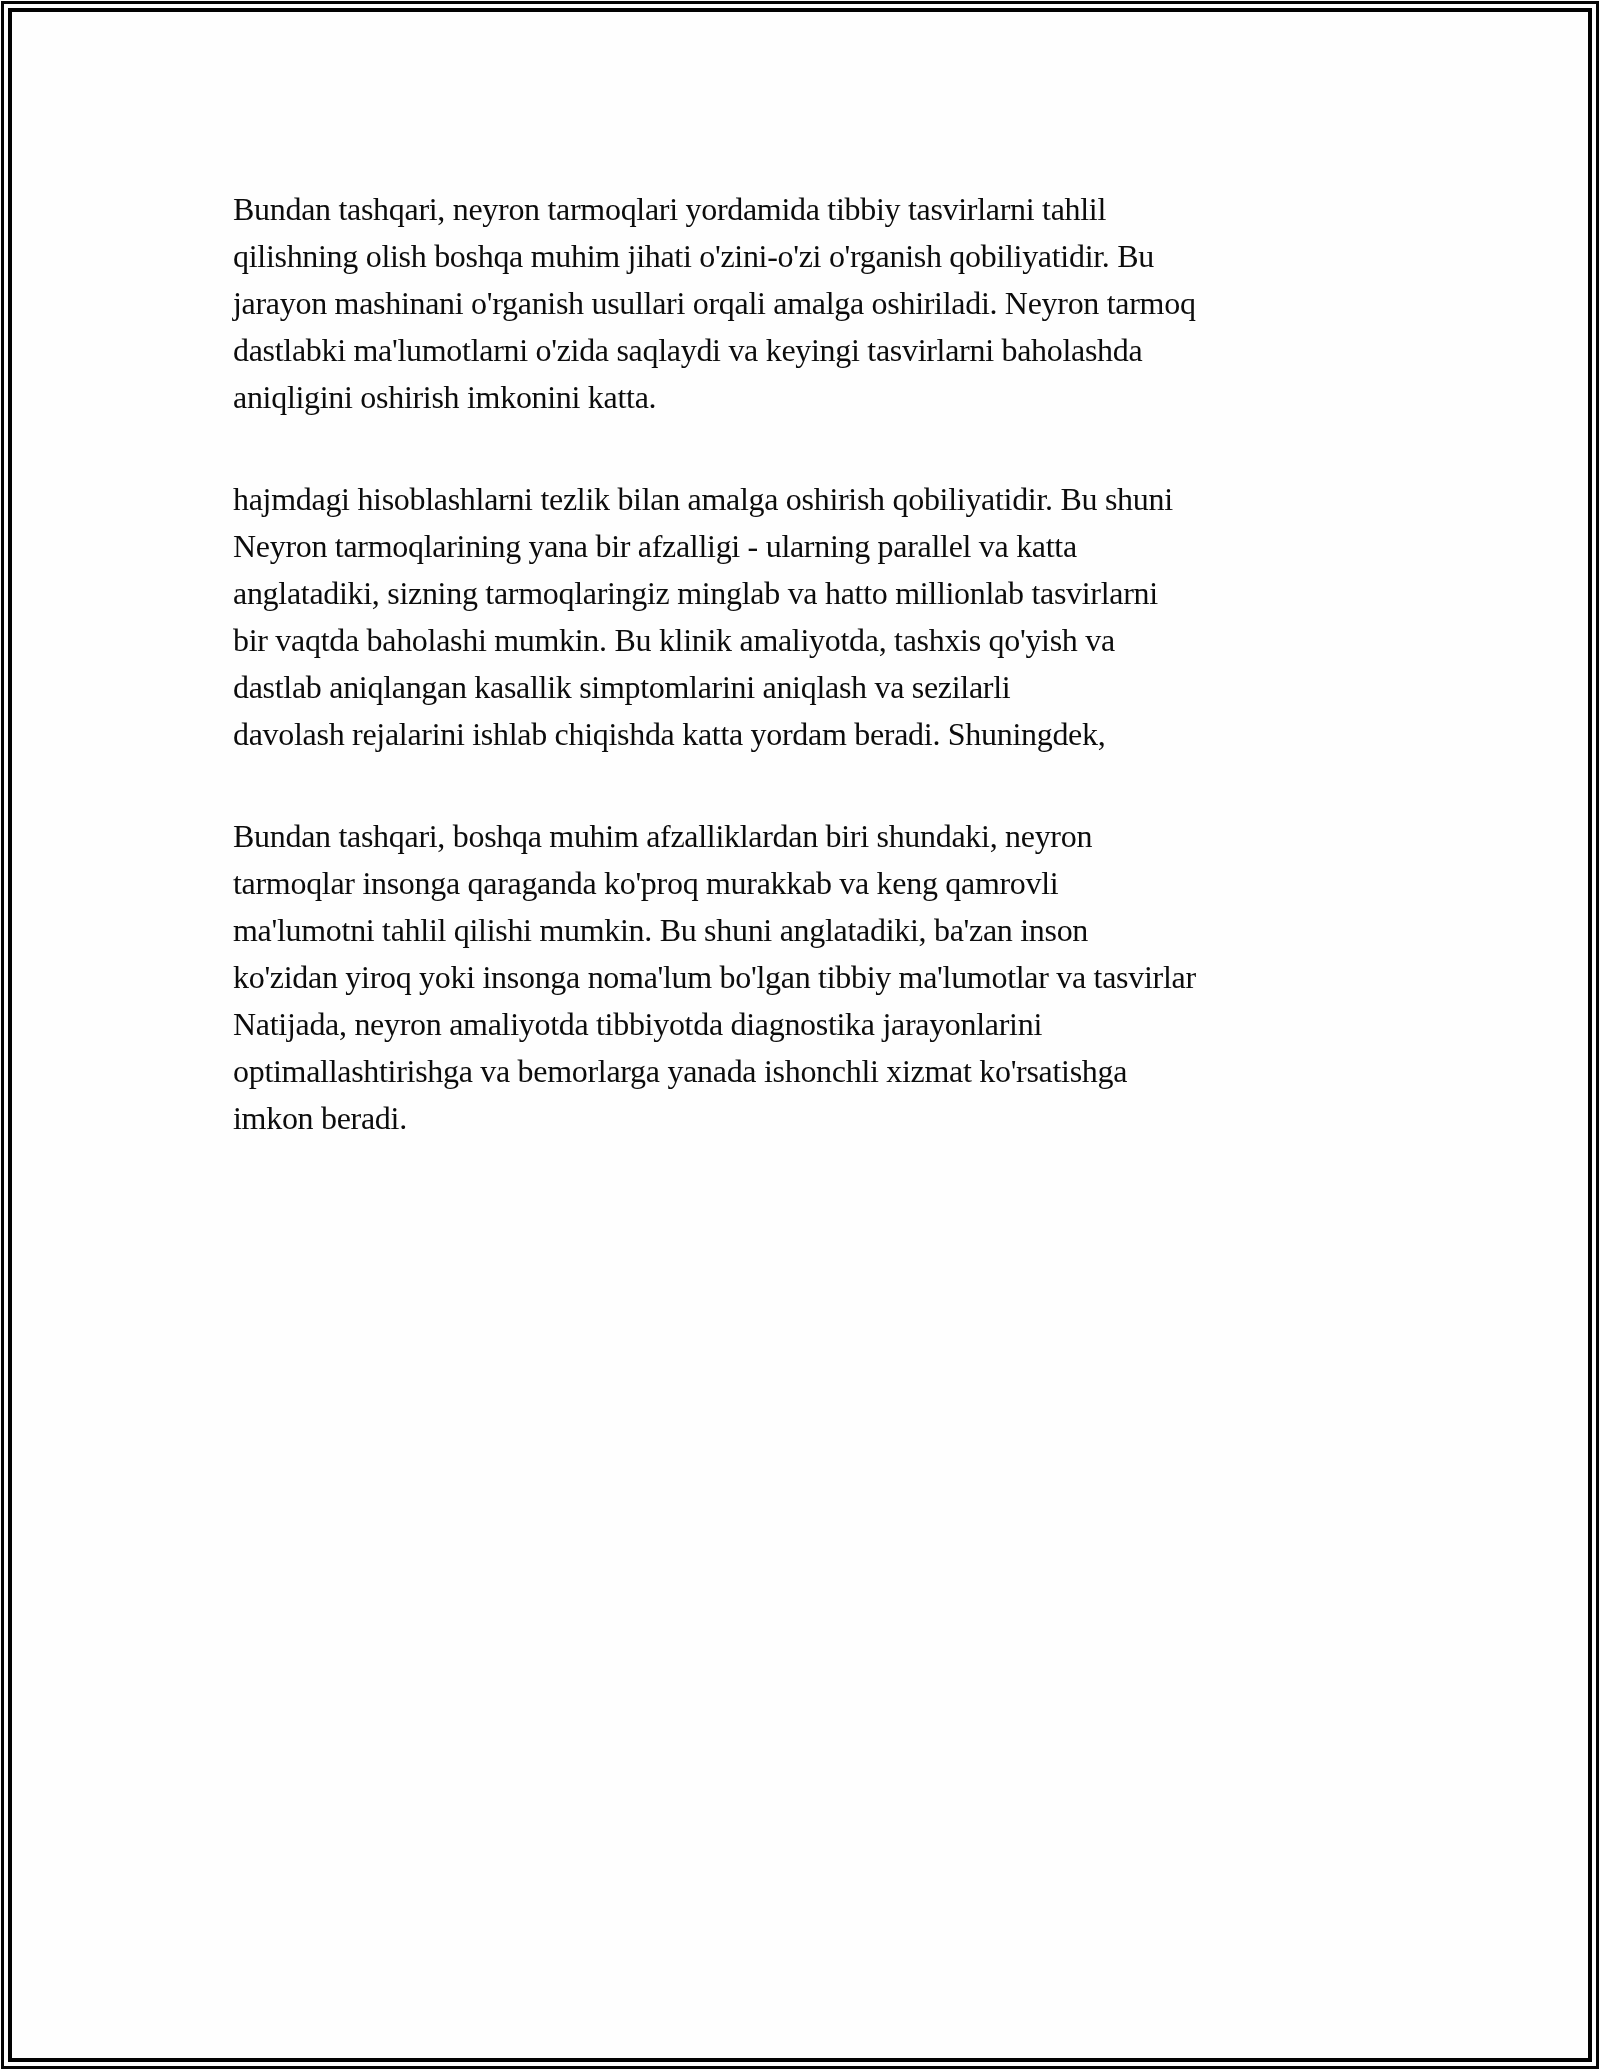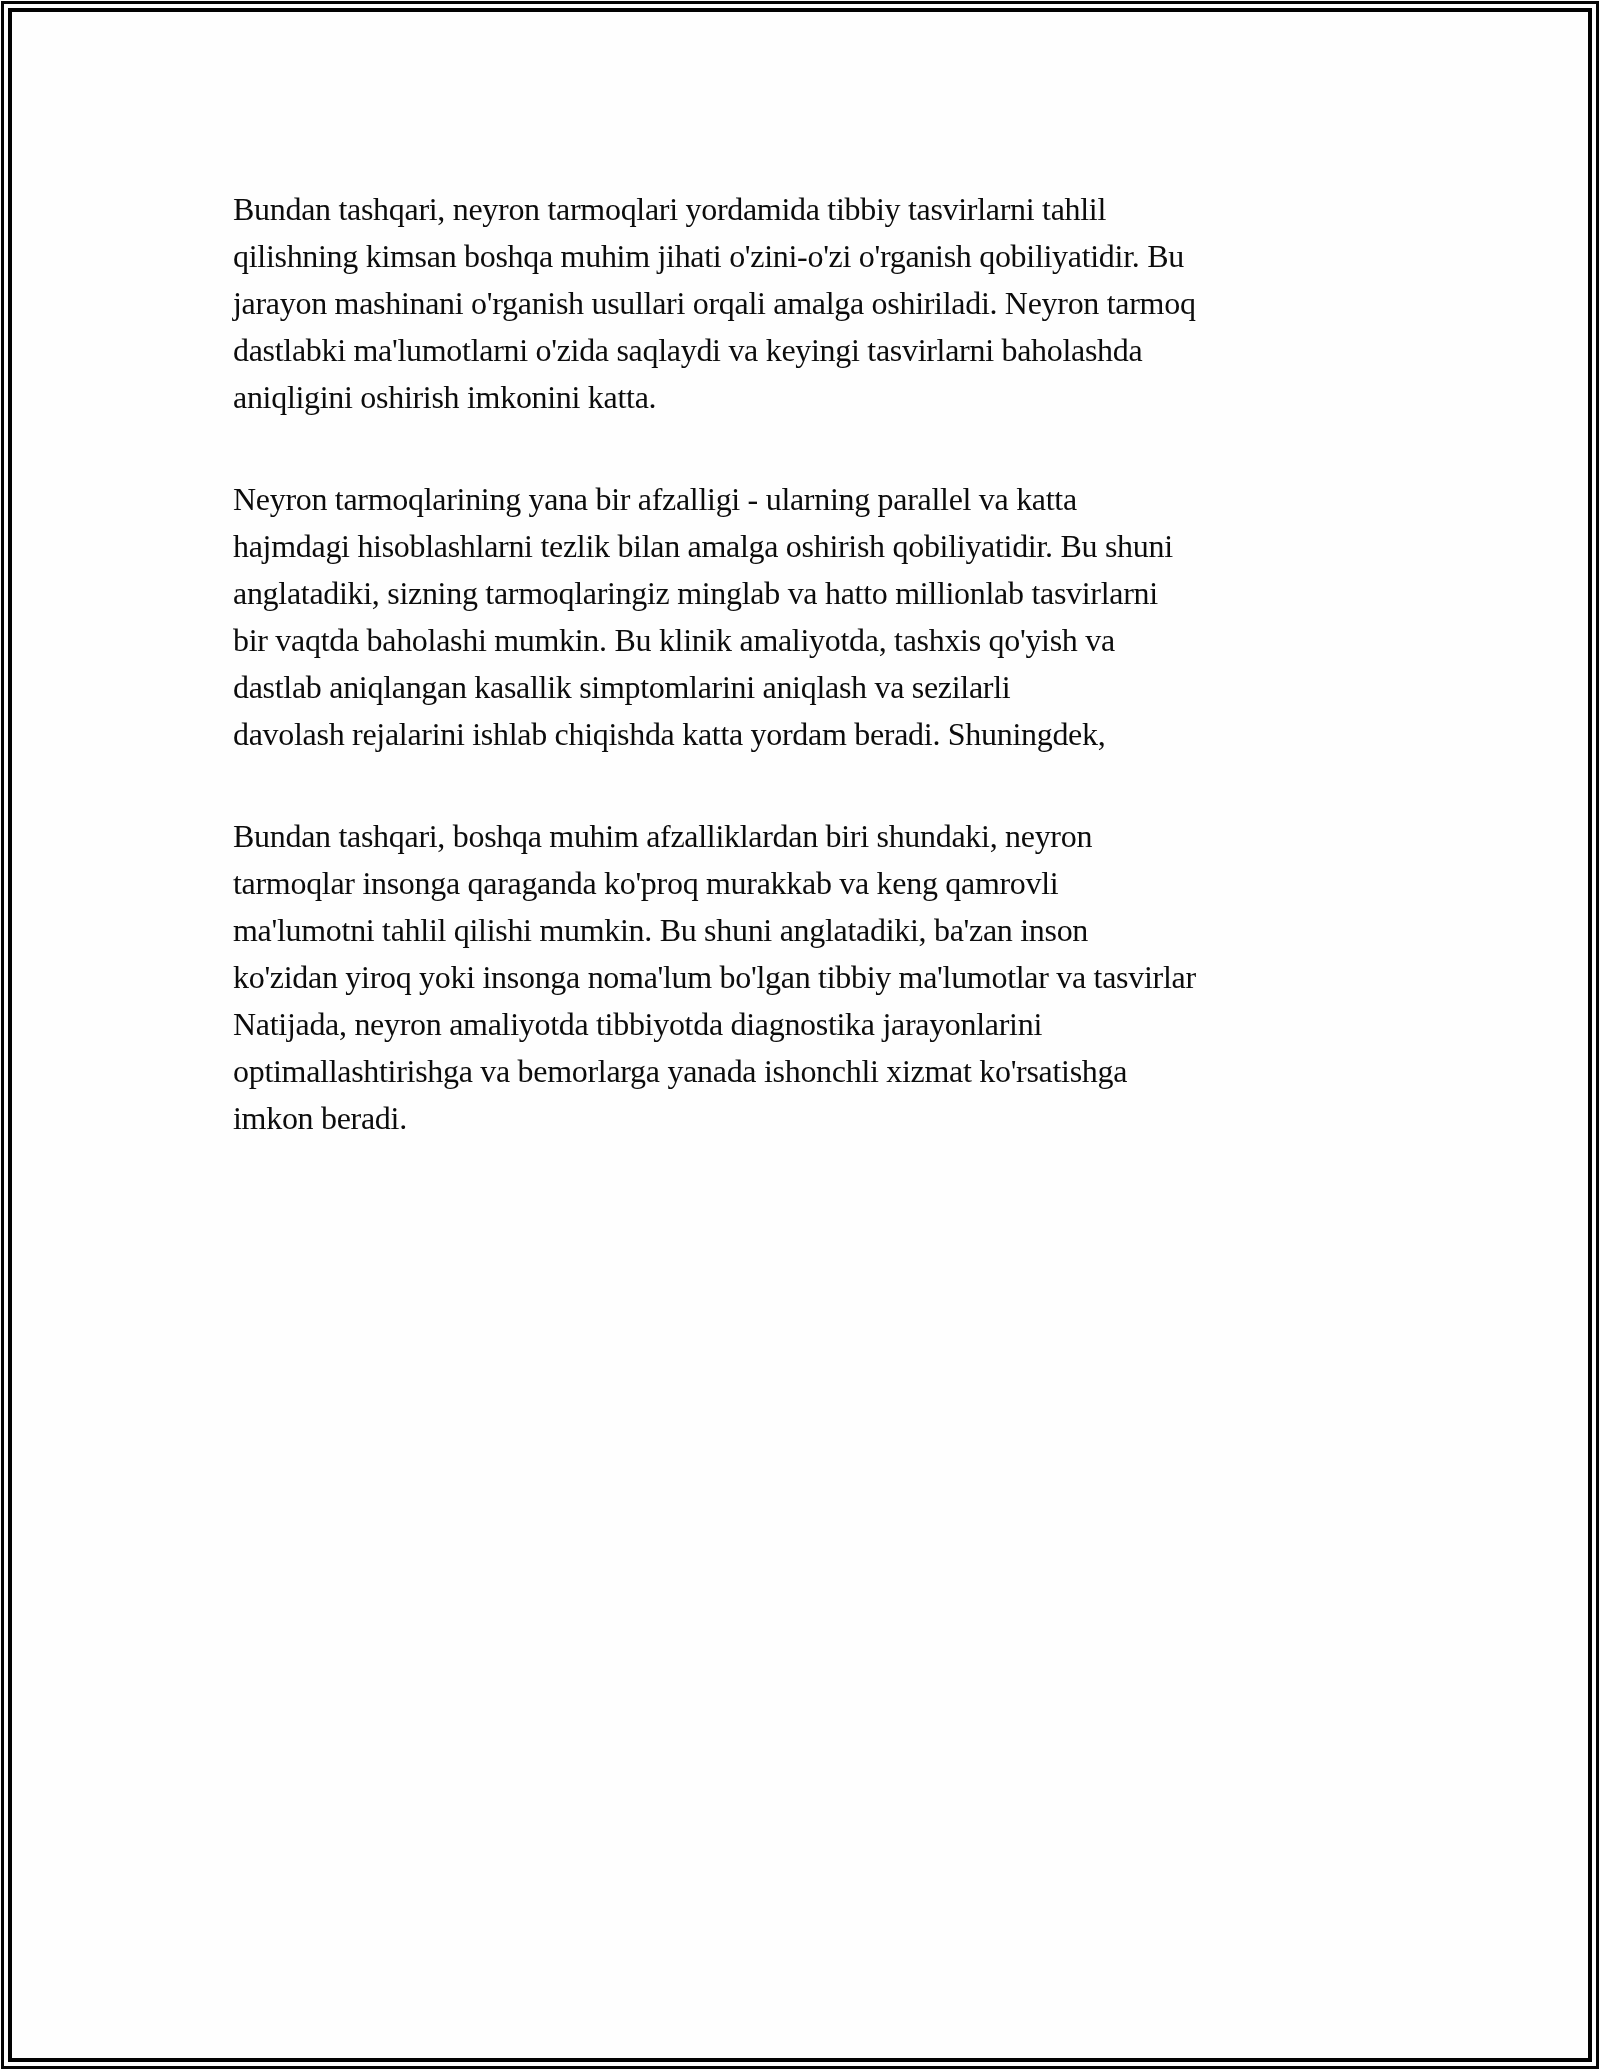--- a/index.html
+++ b/index.html
@@ -49,29 +49,29 @@
 <body>
 
 <div class="page">
   <div class="border-outer"></div>
   <div class="border-inner"></div>
 
   <div class="content">
 
     <p class="para">
       <span class="line">Bundan tashqari, neyron tarmoqlari yordamida tibbiy tasvirlarni tahlil</span>
-      <span class="line">qilishning kimsan boshqa muhim jihati o'zini-o'zi o'rganish qobiliyatidir. Bu</span>
+      <span class="line">qilishning olish boshqa muhim jihati o'zini-o'zi o'rganish qobiliyatidir. Bu</span>
       <span class="line">jarayon mashinani o'rganish usullari orqali amalga oshiriladi. Neyron tarmoq</span>
       <span class="line">dastlabki ma'lumotlarni o'zida saqlaydi va keyingi tasvirlarni baholashda</span>
       <span class="line">aniqligini oshirish imkonini katta.</span>
     </p>
 
     <p class="para">
+      <span class="line">hajmdagi hisoblashlarni tezlik bilan amalga oshirish qobiliyatidir. Bu shuni</span>
       <span class="line">Neyron tarmoqlarining yana bir afzalligi - ularning parallel va katta</span>
-      <span class="line">hajmdagi hisoblashlarni tezlik bilan amalga oshirish qobiliyatidir. Bu shuni</span>
       <span class="line">anglatadiki, sizning tarmoqlaringiz minglab va hatto millionlab tasvirlarni</span>
       <span class="line">bir vaqtda baholashi mumkin. Bu klinik amaliyotda, tashxis qo'yish va</span>
       <span class="line">dastlab aniqlangan kasallik simptomlarini aniqlash va sezilarli</span>
       <span class="line">davolash rejalarini ishlab chiqishda katta yordam beradi. Shuningdek,</span>
     </p>
 
     <p class="para">
       <span class="line">Bundan tashqari, boshqa muhim afzalliklardan biri shundaki, neyron</span>
       <span class="line">tarmoqlar insonga qaraganda ko'proq murakkab va keng qamrovli</span>
       <span class="line">ma'lumotni tahlil qilishi mumkin. Bu shuni anglatadiki, ba'zan inson</span>

